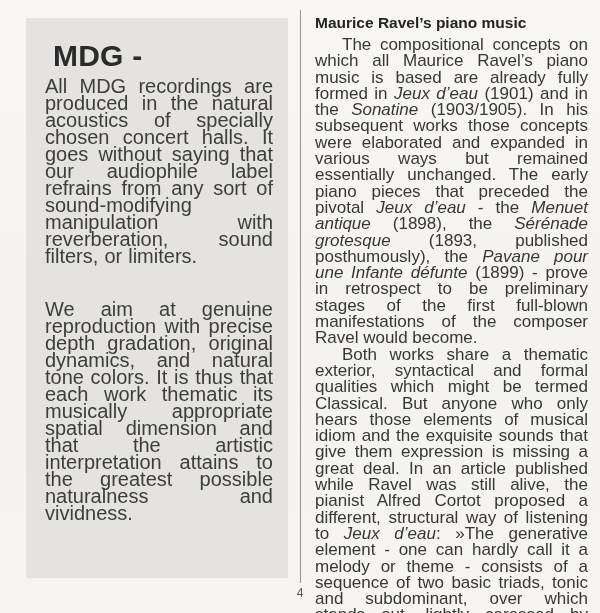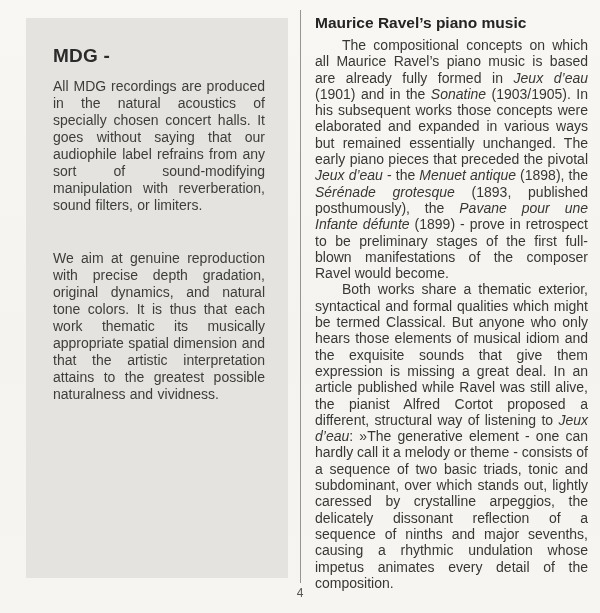--- a/index.html
+++ b/index.html
@@ -18,30 +18,30 @@
   .left-panel {
     position: absolute;
     left: 26px; top: 18px;
     width: 262px; height: 560px;
     background: #e4e3df;
     box-sizing: border-box;
     padding: 24px 11px 0 15px;
   }
   .panel-title {
     margin: 0 0 8px 12px;
-    font-size: 19px;
+    font-size: 30px;
     line-height: 28px;
     font-weight: bold;
     color: #2b2b2b;
     letter-spacing: 0.2px;
   }
   .panel-title .title-line { display: block; }
   .panel-para {
-    margin: 12px;
-    font-size: 14px;
+    margin: 4px;
+    font-size: 20px;
     line-height: 17px;
     text-align: justify;
     color: #3d3d3c;
     word-spacing: 0.5px;
   }
   .panel-para.p1 { margin-top: 6px; }
   .panel-para.p2 { margin-top: 36px; }
   .panel-para.p3 { margin-top: 68px; }
   
   .divider {
@@ -59,21 +59,21 @@
   }
   .article-heading {
     margin: 0 0 4px 0;
     font-size: 15.5px;
     line-height: 20px;
     font-weight: bold;
     color: #242424;
   }
   .article-para {
     margin: 0;
-    font-size: 14px;
+    font-size: 17px;
     line-height: 16.3px;
     text-align: justify;
     text-indent: 27px;
   }
   .article-para .it { font-style: italic; }
   .page-number {
     position: absolute;
     left: 0; top: 586px;
     width: 600px;
     text-align: center;

